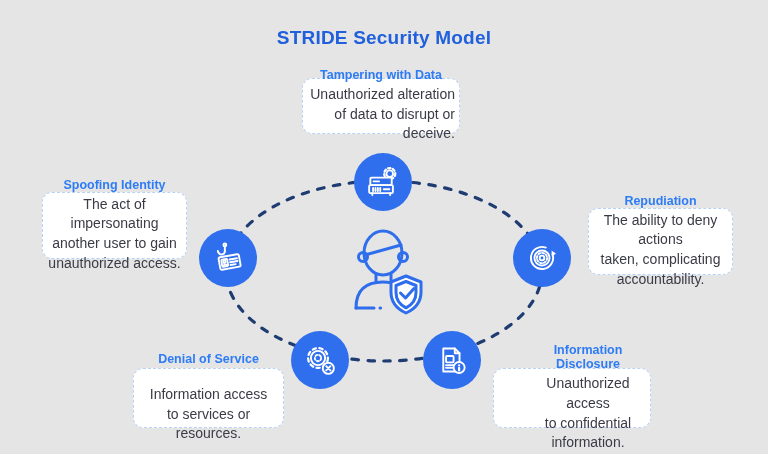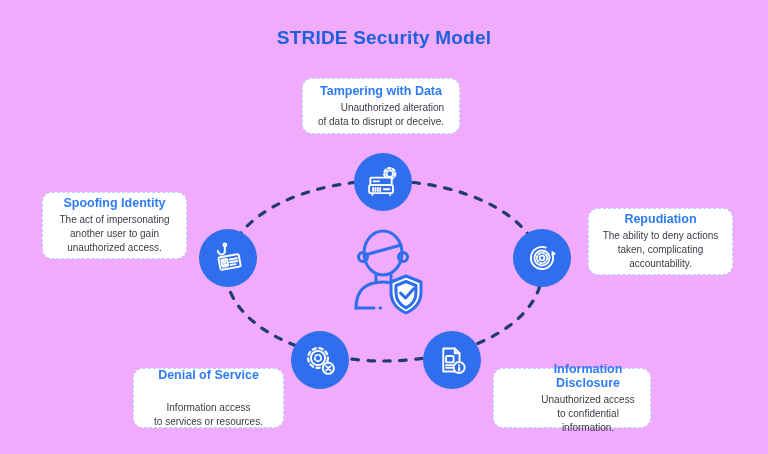--- a/index.html
+++ b/index.html
@@ -1,17 +1,17 @@
 <!DOCTYPE html>
 <html><head>
 <meta charset="utf-8">
 <style>
   html,body{margin:0;padding:0;background:#fff;}
   .canvas{
-    position:relative;width:768px;height:454px;background:#f0abfc;overflow:hidden;
+    position:relative;width:768px;height:454px;background:#e5e5e5;overflow:hidden;
     font-family:"Liberation Sans",sans-serif;
   }
   .page-title{
     position:absolute;top:27px;left:0;width:768px;text-align:center;
     font-size:19px;font-weight:700;color:#2060dd;letter-spacing:.2px;margin:0;
   }
   .orbit{position:absolute;left:0;top:0;}
   .node{
     position:absolute;width:58px;height:58px;border-radius:50%;
     background:#2f6eec;display:flex;align-items:center;justify-content:center;
@@ -24,21 +24,21 @@
   .node-information{left:423px;top:331px;}
   .center-figure{position:absolute;left:338px;top:226px;}
   .card{
     position:absolute;box-sizing:border-box;background:#fff;
     border:1.5px dashed #b7d1f7;border-radius:10px;
     display:flex;flex-direction:column;align-items:center;justify-content:center;
     text-align:center;padding:4px 4px;
   }
   .card-title{font-size:12.5px;font-weight:700;color:#2e7cf5;margin:0 0 3px 0;}
   .card-desc{
-    font-size:10px;color:#3b3b46;line-height:1.4;margin:0;
+    font-size:14px;color:#3b3b46;line-height:1.4;margin:0;
     white-space:pre-line;font-weight:500;
   }
   .card-tampering{left:302px;top:78px;width:158px;height:56px;text-align:right;}
   .card-spoofing{left:42px;top:192px;width:145px;height:67px;}
   .card-repudiation{left:588px;top:208px;width:145px;height:67px;}
   .card-denial{left:133px;top:368px;width:151px;height:60px;gap:16px;}
   .card-information{left:493px;top:368px;width:158px;height:60px;padding-left:36px;}
   .ic{stroke:#fff;fill:none;stroke-width:2.4;stroke-linecap:round;stroke-linejoin:round;}
   .fig{stroke:#2e6eec;fill:none;stroke-width:3;stroke-linecap:round;stroke-linejoin:round;}
 </style>

